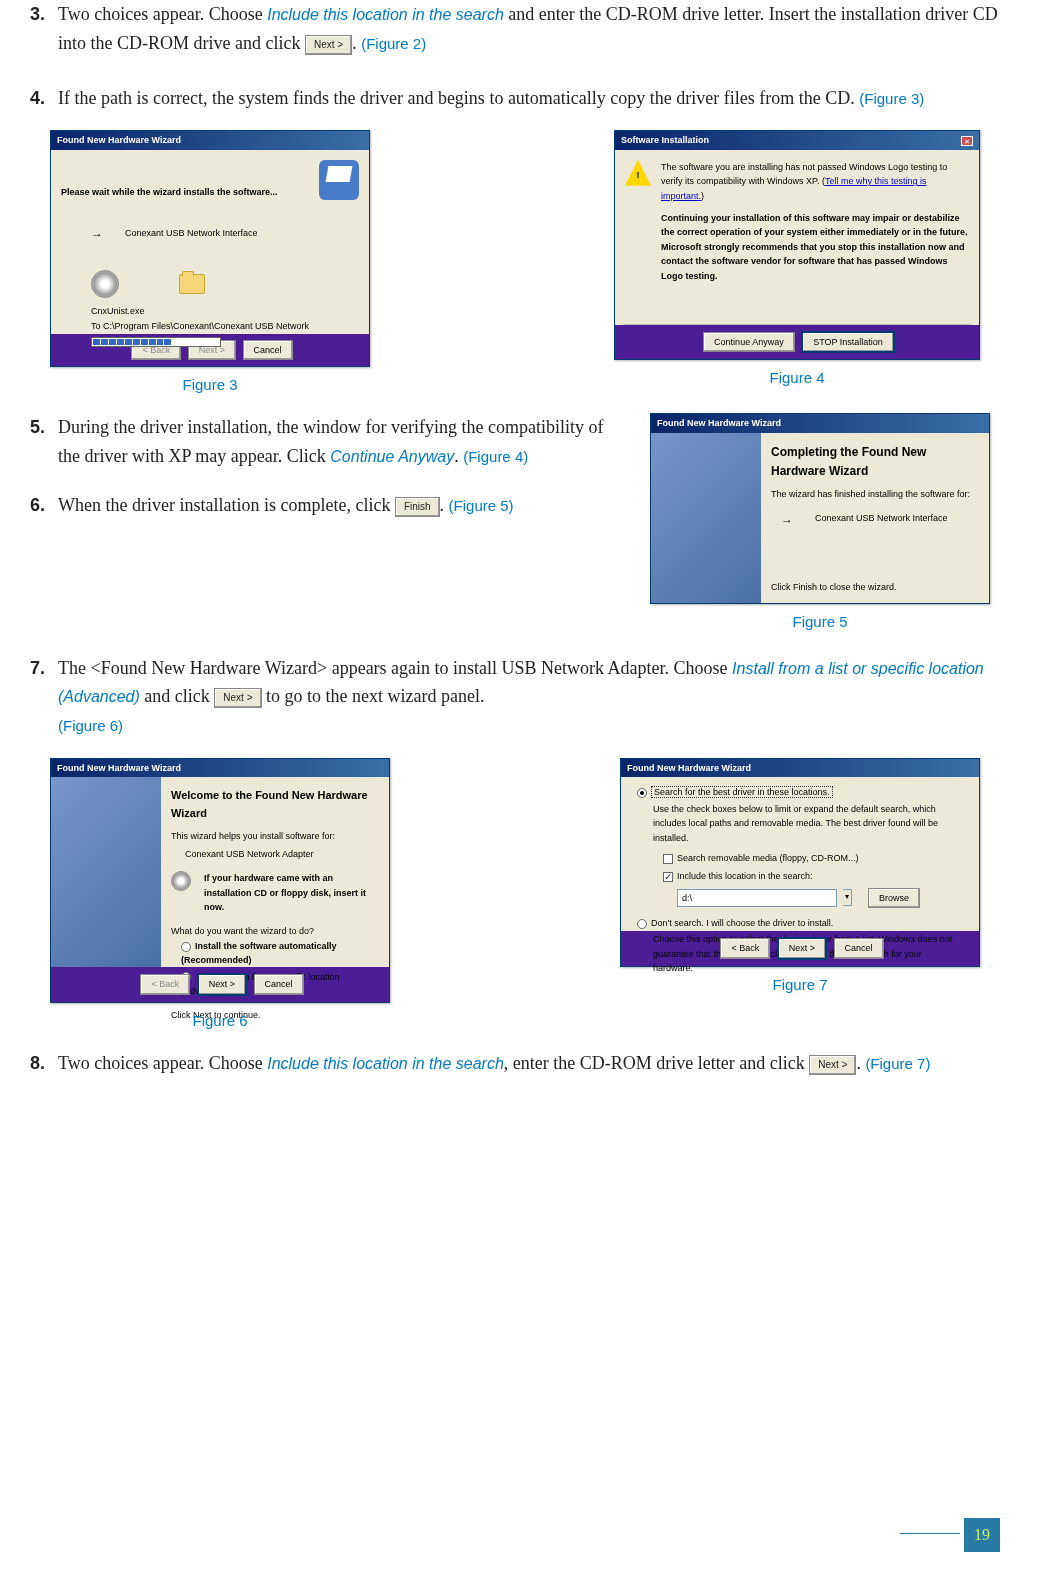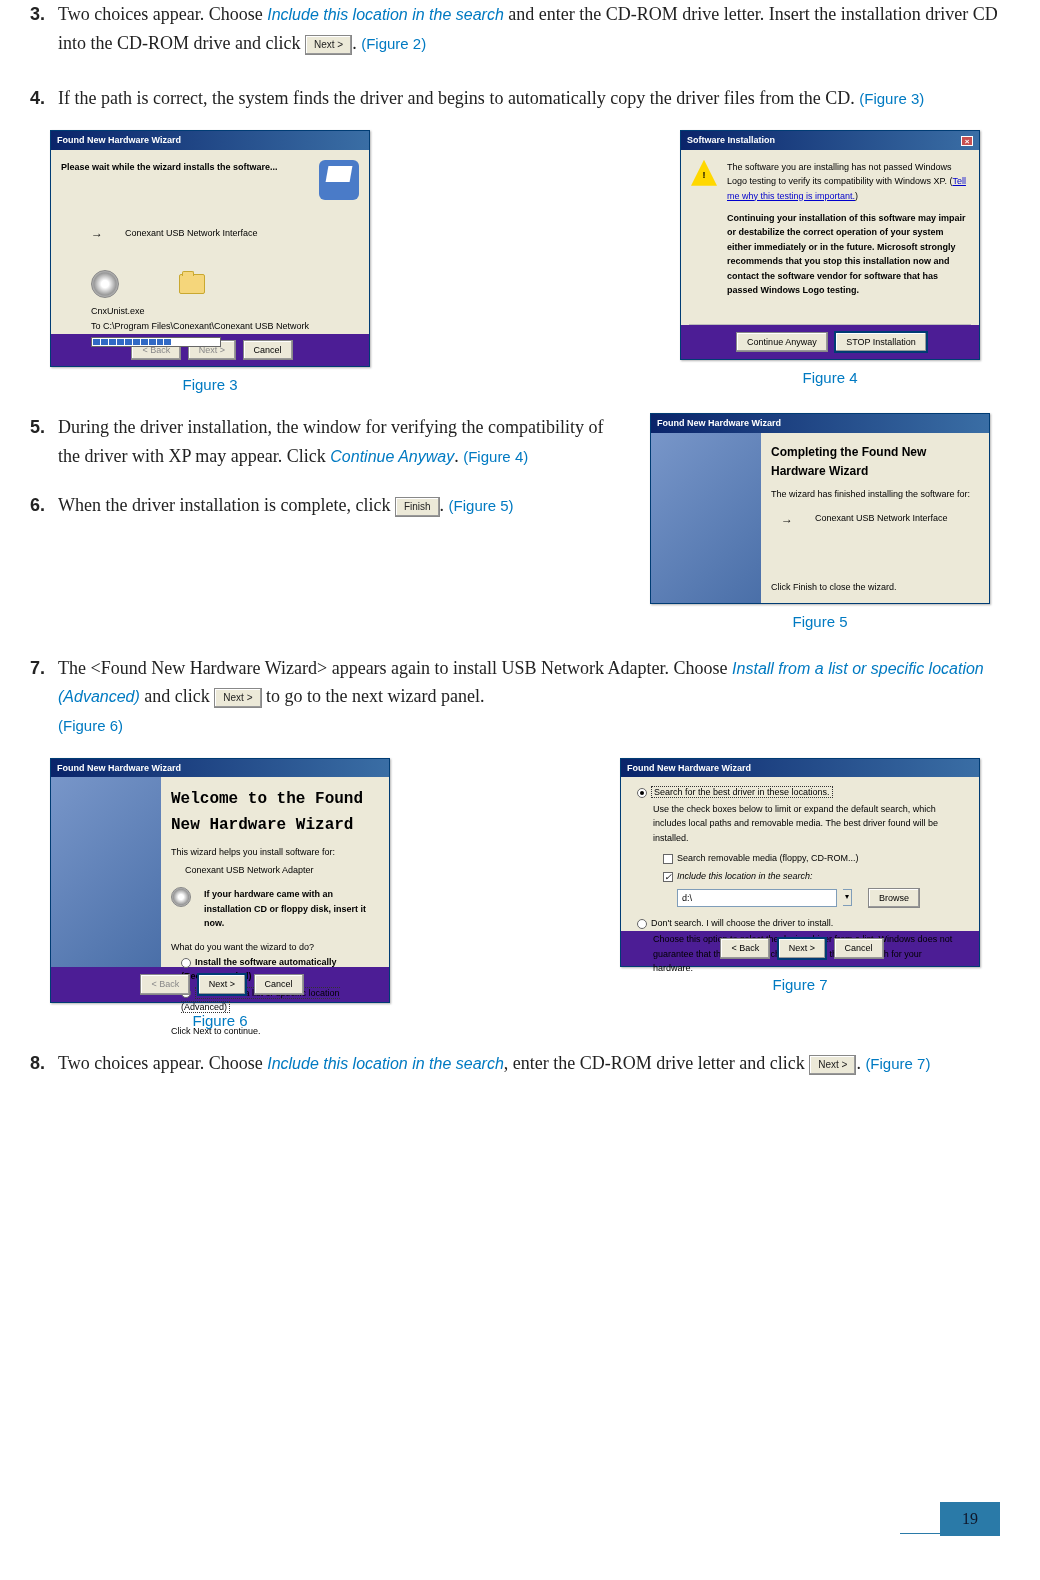--- a/index.html
+++ b/index.html
@@ -182,24 +182,24 @@
     padding: 1px 4px;
     font-size: 9px;
   }
   .dotted-sel {
     border: 1px dotted #333;
     padding: 0 2px;
   }
   .page-num-box {
     position: absolute;
     right: 40px;
-    bottom: 44px;
+    bottom: 28px;
     background: #2a7aa8;
-    color: #0f172a;
-    padding: 4px 22px;
+    color: #bef264;
+    padding: 4px 10px;
     font-family: Georgia, serif;
     font-size: 16px;
   }
   .page-num-line {
     position: absolute;
     right: 80px;
     bottom: 46px;
     width: 60px;
     height: 1px;
     background: #2a7aa8;
@@ -245,21 +245,21 @@
   </div>
 
   <div class="figrow" style="padding:0 20px;">
 
     <div class="figcol">
       <div class="dialog" style="width:320px;">
         <div class="titlebar">
           <span>Found New Hardware Wizard</span>
         </div>
         <div class="dlg-body gray" style="height:180px;position:relative;">
-          <div style="display:flex;justify-content:space-between;align-items:flex-start;">
+          <div style="display:flex;justify-content:space-between;align-items:flex-end;">
             <span class="bold">Please wait while the wizard installs the software...</span>
             <span class="install-icon"></span>
           </div>
           <div style="margin:26px 0 0 30px;display:flex;align-items:center;gap:10px;">
             <span class="usb-icon"></span>
             <span>Conexant USB Network Interface</span>
           </div>
           <div style="margin:30px 0 0 30px;display:flex;gap:60px;align-items:center;">
             <span class="cd-icon"></span>
             <span class="folder-icon"></span>
@@ -288,21 +288,21 @@
         <div class="dlg-btns">
           <span class="dlg-btn" style="color:#888;">&lt; Back</span>
           <span class="dlg-btn" style="color:#888;">Next &gt;</span>
           <span class="dlg-btn">Cancel</span>
         </div>
       </div>
       <div class="fig-caption">Figure 3</div>
     </div>
 
     <div class="figcol">
-      <div class="dialog" style="width:300px;">
+      <div class="dialog" style="width:366px;">
         <div class="titlebar">
           <span>Software Installation</span>
           <span class="x">×</span>
         </div>
         <div class="dlg-body gray" style="height:170px;">
           <div style="display:flex;gap:10px;">
             <div><span class="warn-icon">!</span></div>
             <div style="flex:1;">
               <span>The software you are installing has not passed Windows Logo testing to verify its compatibility with Windows XP. (</span><span style="color:#0000cc;text-decoration:underline;">Tell me why this testing is important.</span><span>)</span>
               <div style="height:8px;"></div>
@@ -368,21 +368,21 @@
   <div class="figrow" style="padding:0 20px;">
 
     <div class="figcol">
       <div class="dialog" style="width:340px;">
         <div class="titlebar">
           <span>Found New Hardware Wizard</span>
         </div>
         <div style="display:flex;">
           <div class="sidebar-blue"></div>
           <div style="flex:1;padding:10px 10px 6px 10px;background:#ece9d8;height:190px;">
-            <div class="bold" style="font-size:16px;font-family:Liberation Mono, monospace;">Welcome to the Found New Hardware Wizard</div>
+            <div class="bold" style="font-size:11px;">Welcome to the Found New Hardware Wizard</div>
             <div style="margin-top:6px;">This wizard helps you install software for:</div>
             <div style="margin:4px 0 0 14px;">Conexant USB Network Adapter</div>
             <div style="margin-top:10px;display:flex;gap:13px;">
               <span class="cd-icon" style="width:20px;height:20px;"></span>
               <span class="bold" style="flex:1;">If your hardware came with an installation CD or floppy disk, insert it now.</span>
             </div>
             <div style="margin-top:10px;">What do you want the wizard to do?</div>
             <div style="margin:0 0 0 10px;font-weight:bold;"><span class="radio"></span><span>Install the software automatically (Recommended)</span></div>
             <div style="margin:2px 0 0 10px;"><span class="radio on"></span><span class="dotted-sel">Install from a list or specific location (Advanced)</span></div>
             <div style="margin-top:10px;">Click Next to continue.</div>
@@ -399,21 +399,21 @@
 
     <div class="figcol">
       <div class="dialog" style="width:360px;">
         <div class="titlebar">
           <span>Found New Hardware Wizard</span>
         </div>
         <div class="dlg-body gray" style="height:150px;padding:6px 14px;">
           <div><span class="radio on"></span><span class="dotted-sel">Search for the best driver in these locations.</span></div>
           <div style="margin:2px 0 0 16px;">Use the check boxes below to limit or expand the default search, which includes local paths and removable media. The best driver found will be installed.</div>
           <div style="margin:6px 0 0 26px;"><span class="check"></span><span>Search removable media (floppy, CD-ROM...)</span></div>
-          <div style="margin:4px 0 0 26px;font-style:italic;"><span class="check on"></span><span>Include this location in the search:</span></div>
+          <div style="margin:4px 0 0 26px;"><span class="check on"></span><span>Include this location in the search:</span></div>
           <div style="margin:4px 0 0 40px;display:flex;gap:6px;align-items:center;">
             <span class="txtfield" style="width:160px;">d:\</span>
             <span style="border:1px solid #7f9db9;border-left:none;padding:1px 2px;background:#ece9d8;font-size:8px;">▾</span>
             <span class="dlg-btn" style="margin-left:10px;">Browse</span>
           </div>
           <div style="margin-top:8px;"><span class="radio"></span><span>Don't search. I will choose the driver to install.</span></div>
           <div style="margin:2px 0 0 16px;">Choose this option to select the device driver from a list. Windows does not guarantee that the driver you choose will be the best match for your hardware.</div>
         </div>
         <div class="dlg-btns">
           <span class="dlg-btn">&lt; Back</span>

